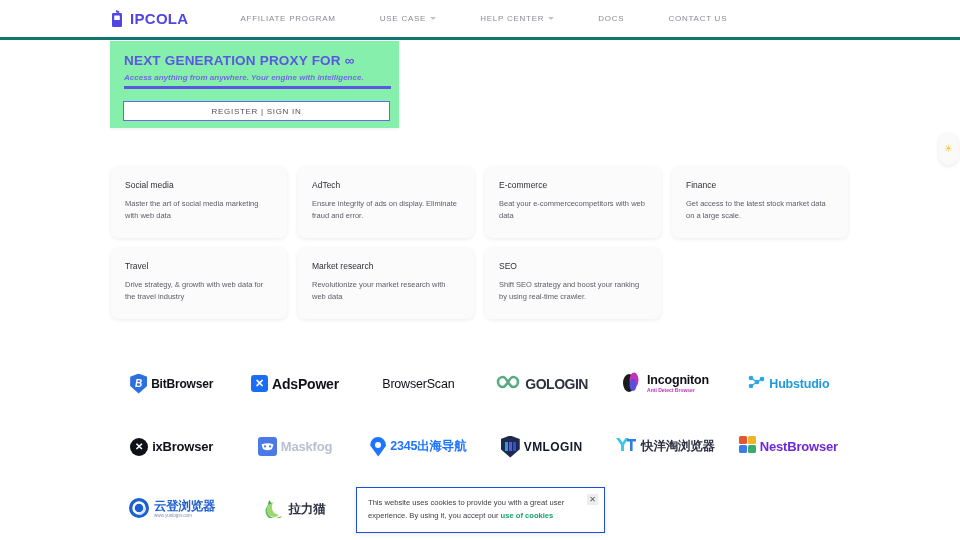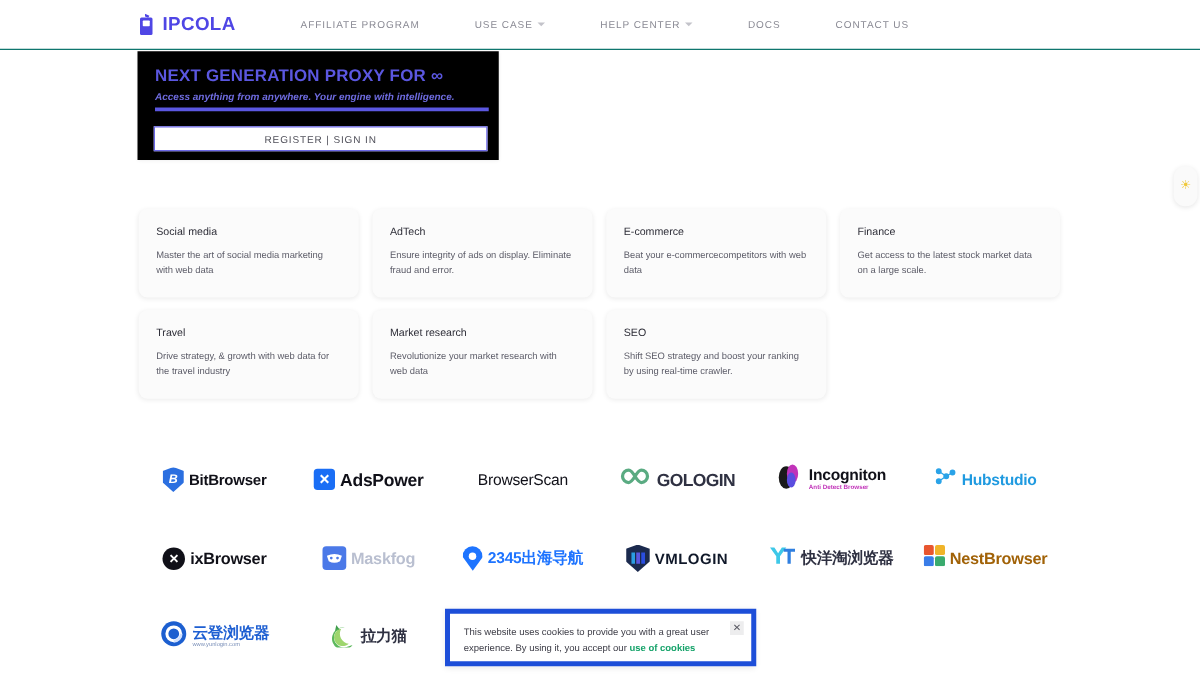--- a/index.html
+++ b/index.html
@@ -8,21 +8,21 @@
     font-family: "Liberation Sans", sans-serif;
     background: #ffffff;
     overflow: hidden;
   }
   .page { position: relative; width: 960px; height: 540px; background: #fff; }
 
   
   .header {
     position: absolute; top: 0; left: 0; width: 960px; height: 40px;
     background: #ffffff;
-    border-bottom: 1px solid #0f766e;
+    border-bottom: 3px solid #0f766e;
     display: flex; align-items: center;
   }
   .brand { display: flex; align-items: center; margin-left: 110px; gap: 5px; }
   .brand-icon { width: 15px; height: 18px; position: relative; }
   .brand-text {
     font-size: 15px; font-weight: bold; color: #4f46e5;
     letter-spacing: 0.3px;
   }
   .nav { display: flex; align-items: center; margin-left: 36px; gap: 12px; }
   .nav-item {
@@ -33,21 +33,21 @@
   .caret {
     display: inline-block; width: 0; height: 0;
     border-left: 3px solid transparent; border-right: 3px solid transparent;
     border-top: 3px solid #c3c3ca;
   }
 
   
   .hero {
     position: absolute; left: 110px; top: 41px;
     width: 289px; height: 87px;
-    background: #000000;
+    background: #86efac;
     box-shadow: 0 1px 3px rgba(0,0,0,.07);
   }
   .hero-inner { padding: 12px 14px 0 14px; }
   .hero-title {
     font-size: 13.5px; font-weight: bold; color: #5b57e0;
     letter-spacing: 0.2px; white-space: nowrap;
   }
   .hero-sub {
     font-size: 8px; font-style: italic; font-weight: bold;
     color: #6f6ce0; margin-top: 5px; white-space: nowrap;
@@ -118,21 +118,21 @@
   }
   .pin::after {
     content: ""; position: absolute; left: 5px; top: 5px;
     width: 6px; height: 6px; border-radius: 50%; background: #fff;
   }
 
   
   .cookie {
     position: absolute; left: 356px; top: 487px;
     width: 249px; height: 46px;
-    background: #ffffff; border: 4px solid #1d4ed8;
+    background: #ffffff; border: 1px solid #1d4ed8;
     box-shadow: 0 1px 5px rgba(0,0,0,.09);
     padding: 9px 11px;
   }
   .cookie-text {
     font-size: 7.6px; color: #3c3c46; line-height: 1.65;
   }
   .cookie-link { color: #16a36a; font-weight: bold; }
   .cookie-close {
     position: absolute; right: 6px; top: 6px;
     width: 11px; height: 11px; background: #ededee;
@@ -320,21 +320,21 @@
       </div>
       <div class="logo-cell">
         <span>
           <svg width="17" height="17" viewBox="0 0 17 17">
             <rect x="0" y="0" width="8" height="8" rx="1.5" fill="#e8562f"></rect>
             <rect x="9" y="0" width="8" height="8" rx="1.5" fill="#f0b429"></rect>
             <rect x="0" y="9" width="8" height="8" rx="1.5" fill="#3a7de8"></rect>
             <rect x="9" y="9" width="8" height="8" rx="1.5" fill="#3aab6e"></rect>
           </svg>
         </span>
-        <span class="lg-text" style="font-size:13px;color:#a16207">NestBrowser</span>
+        <span class="lg-text" style="font-size:13px;color:#6d28d9">NestBrowser</span>
       </div>
     </div>
 
     <div class="logo-row">
       <div class="logo-cell">
         <span>
           <svg width="22" height="22" viewBox="0 0 22 22">
             <circle cx="11" cy="11" r="10" fill="#1c5fd0"></circle>
             <circle cx="11" cy="11" r="5.5" fill="none" stroke="#ffffff" stroke-width="2.4"></circle>
             <path d="M11 17 a6 6 0 006-6" fill="none" stroke="#cfe0ff" stroke-width="2.2"></path>

